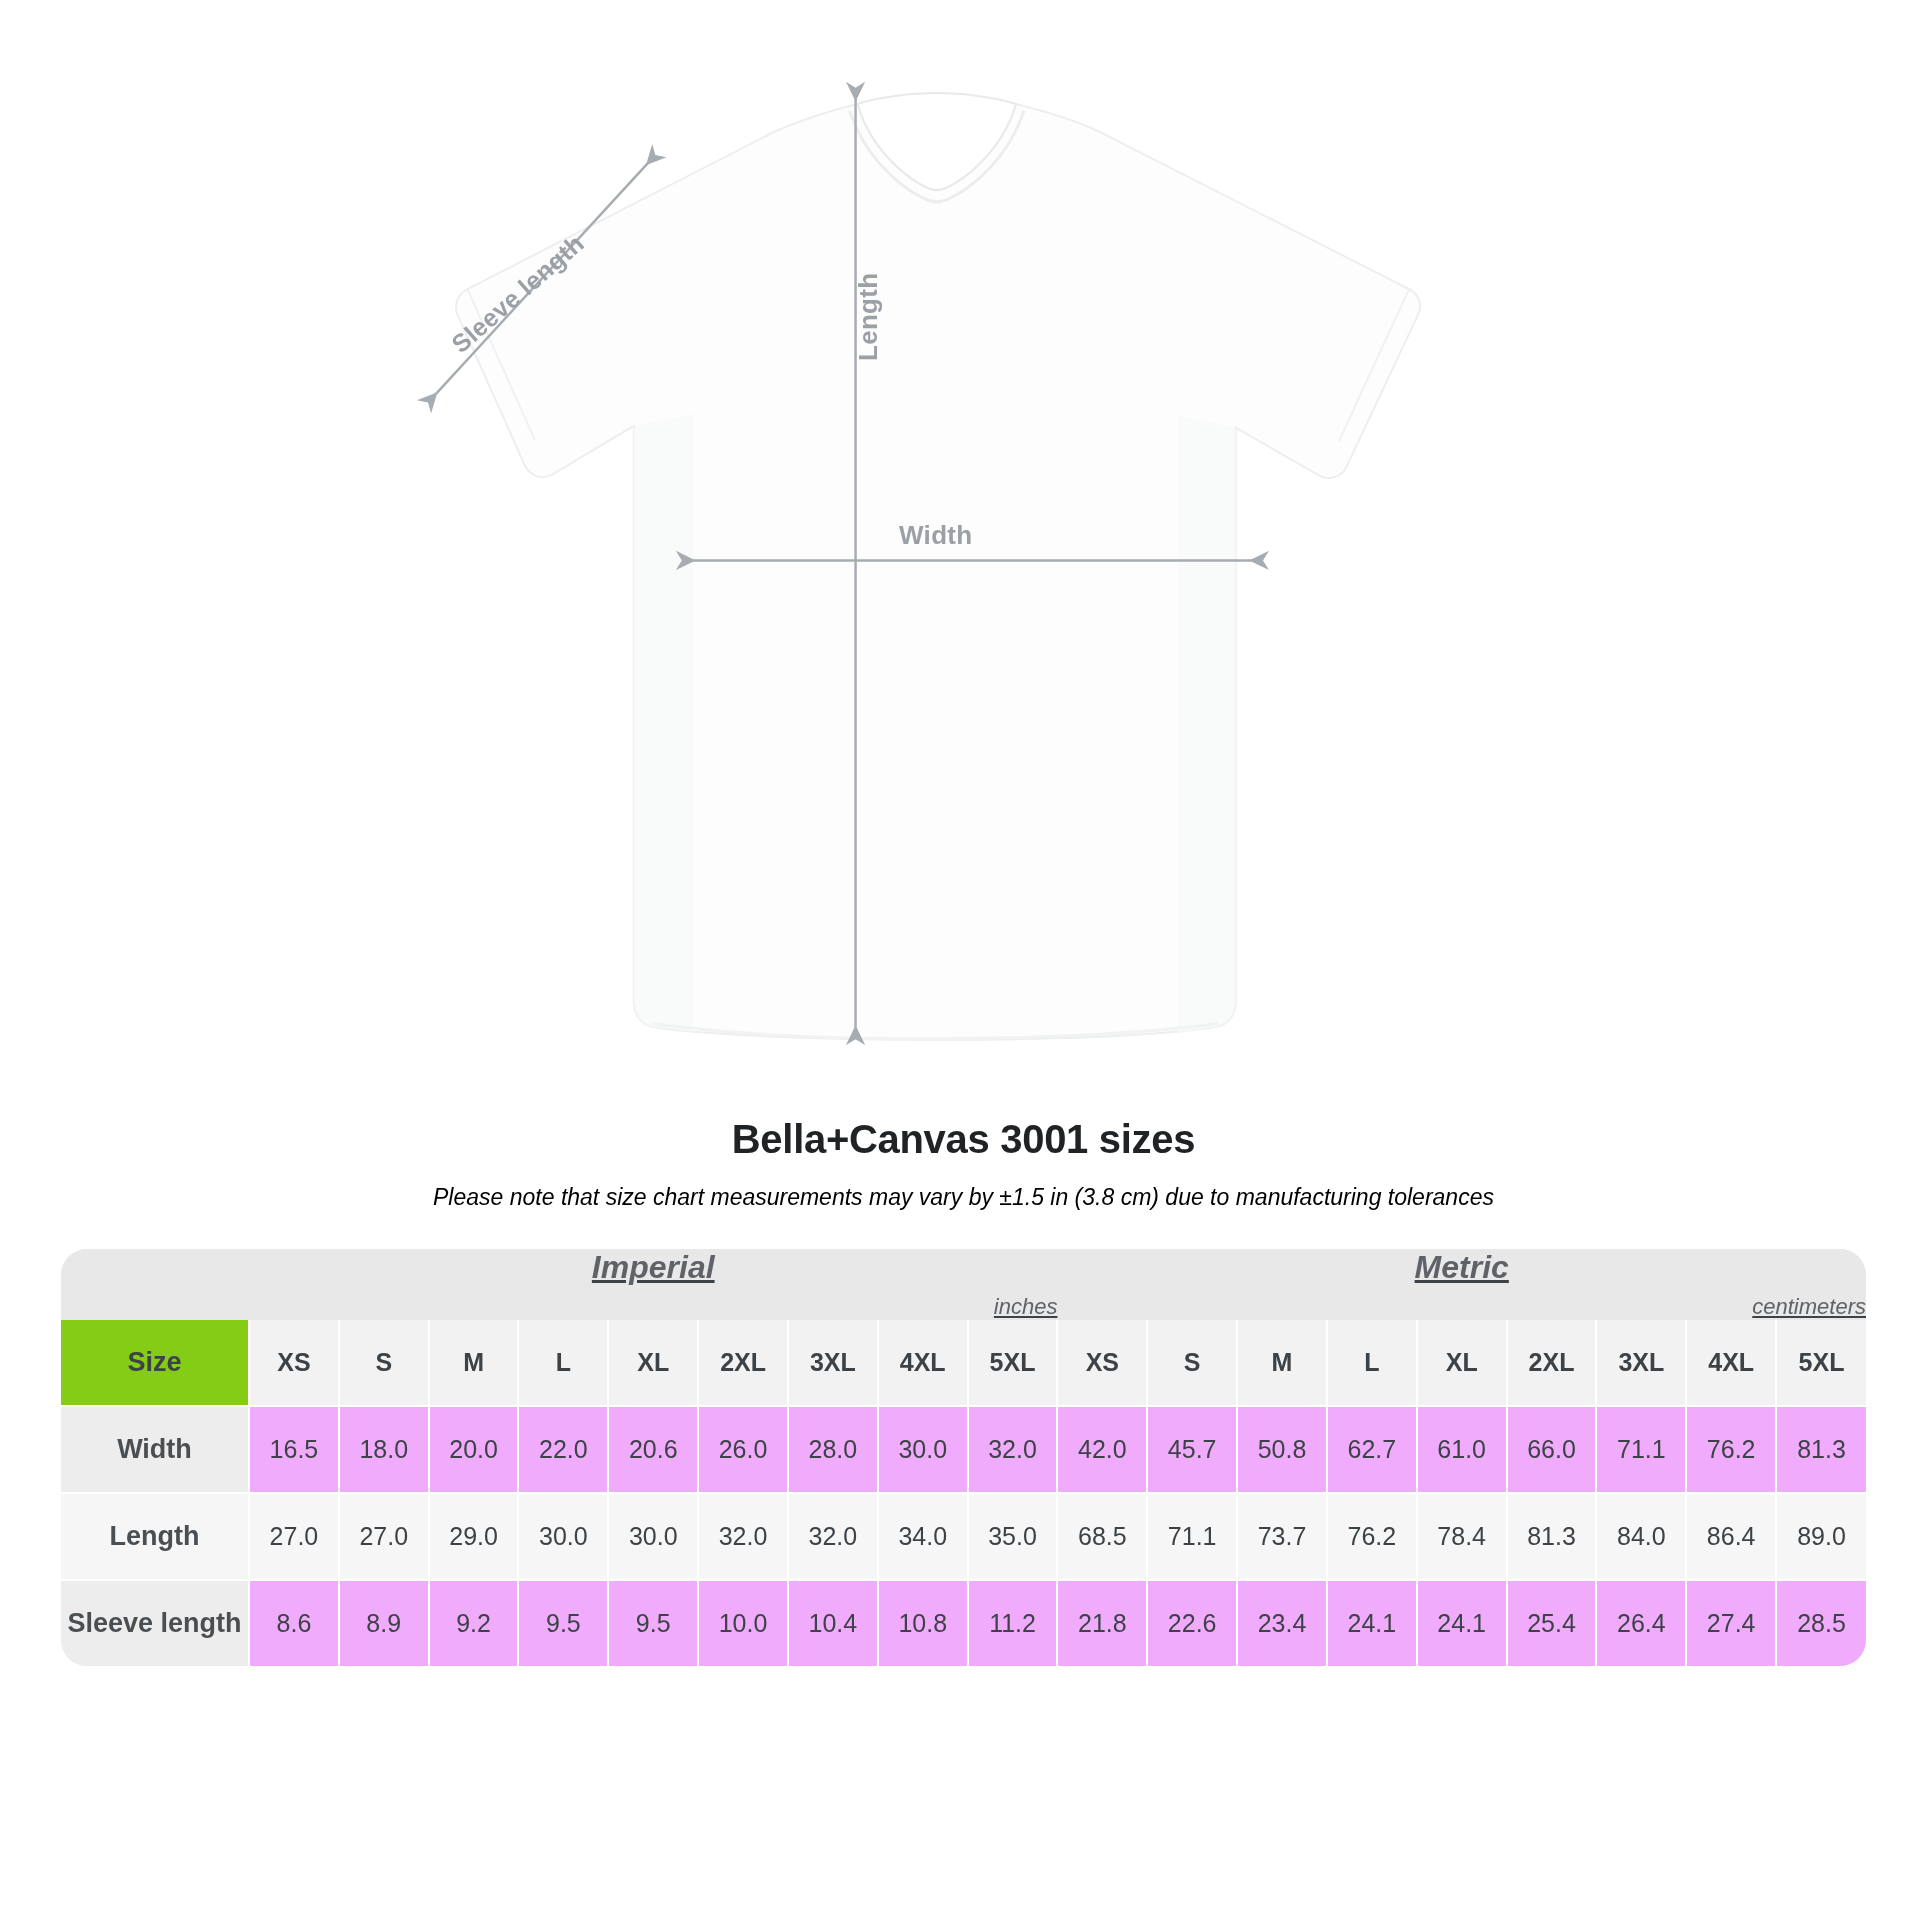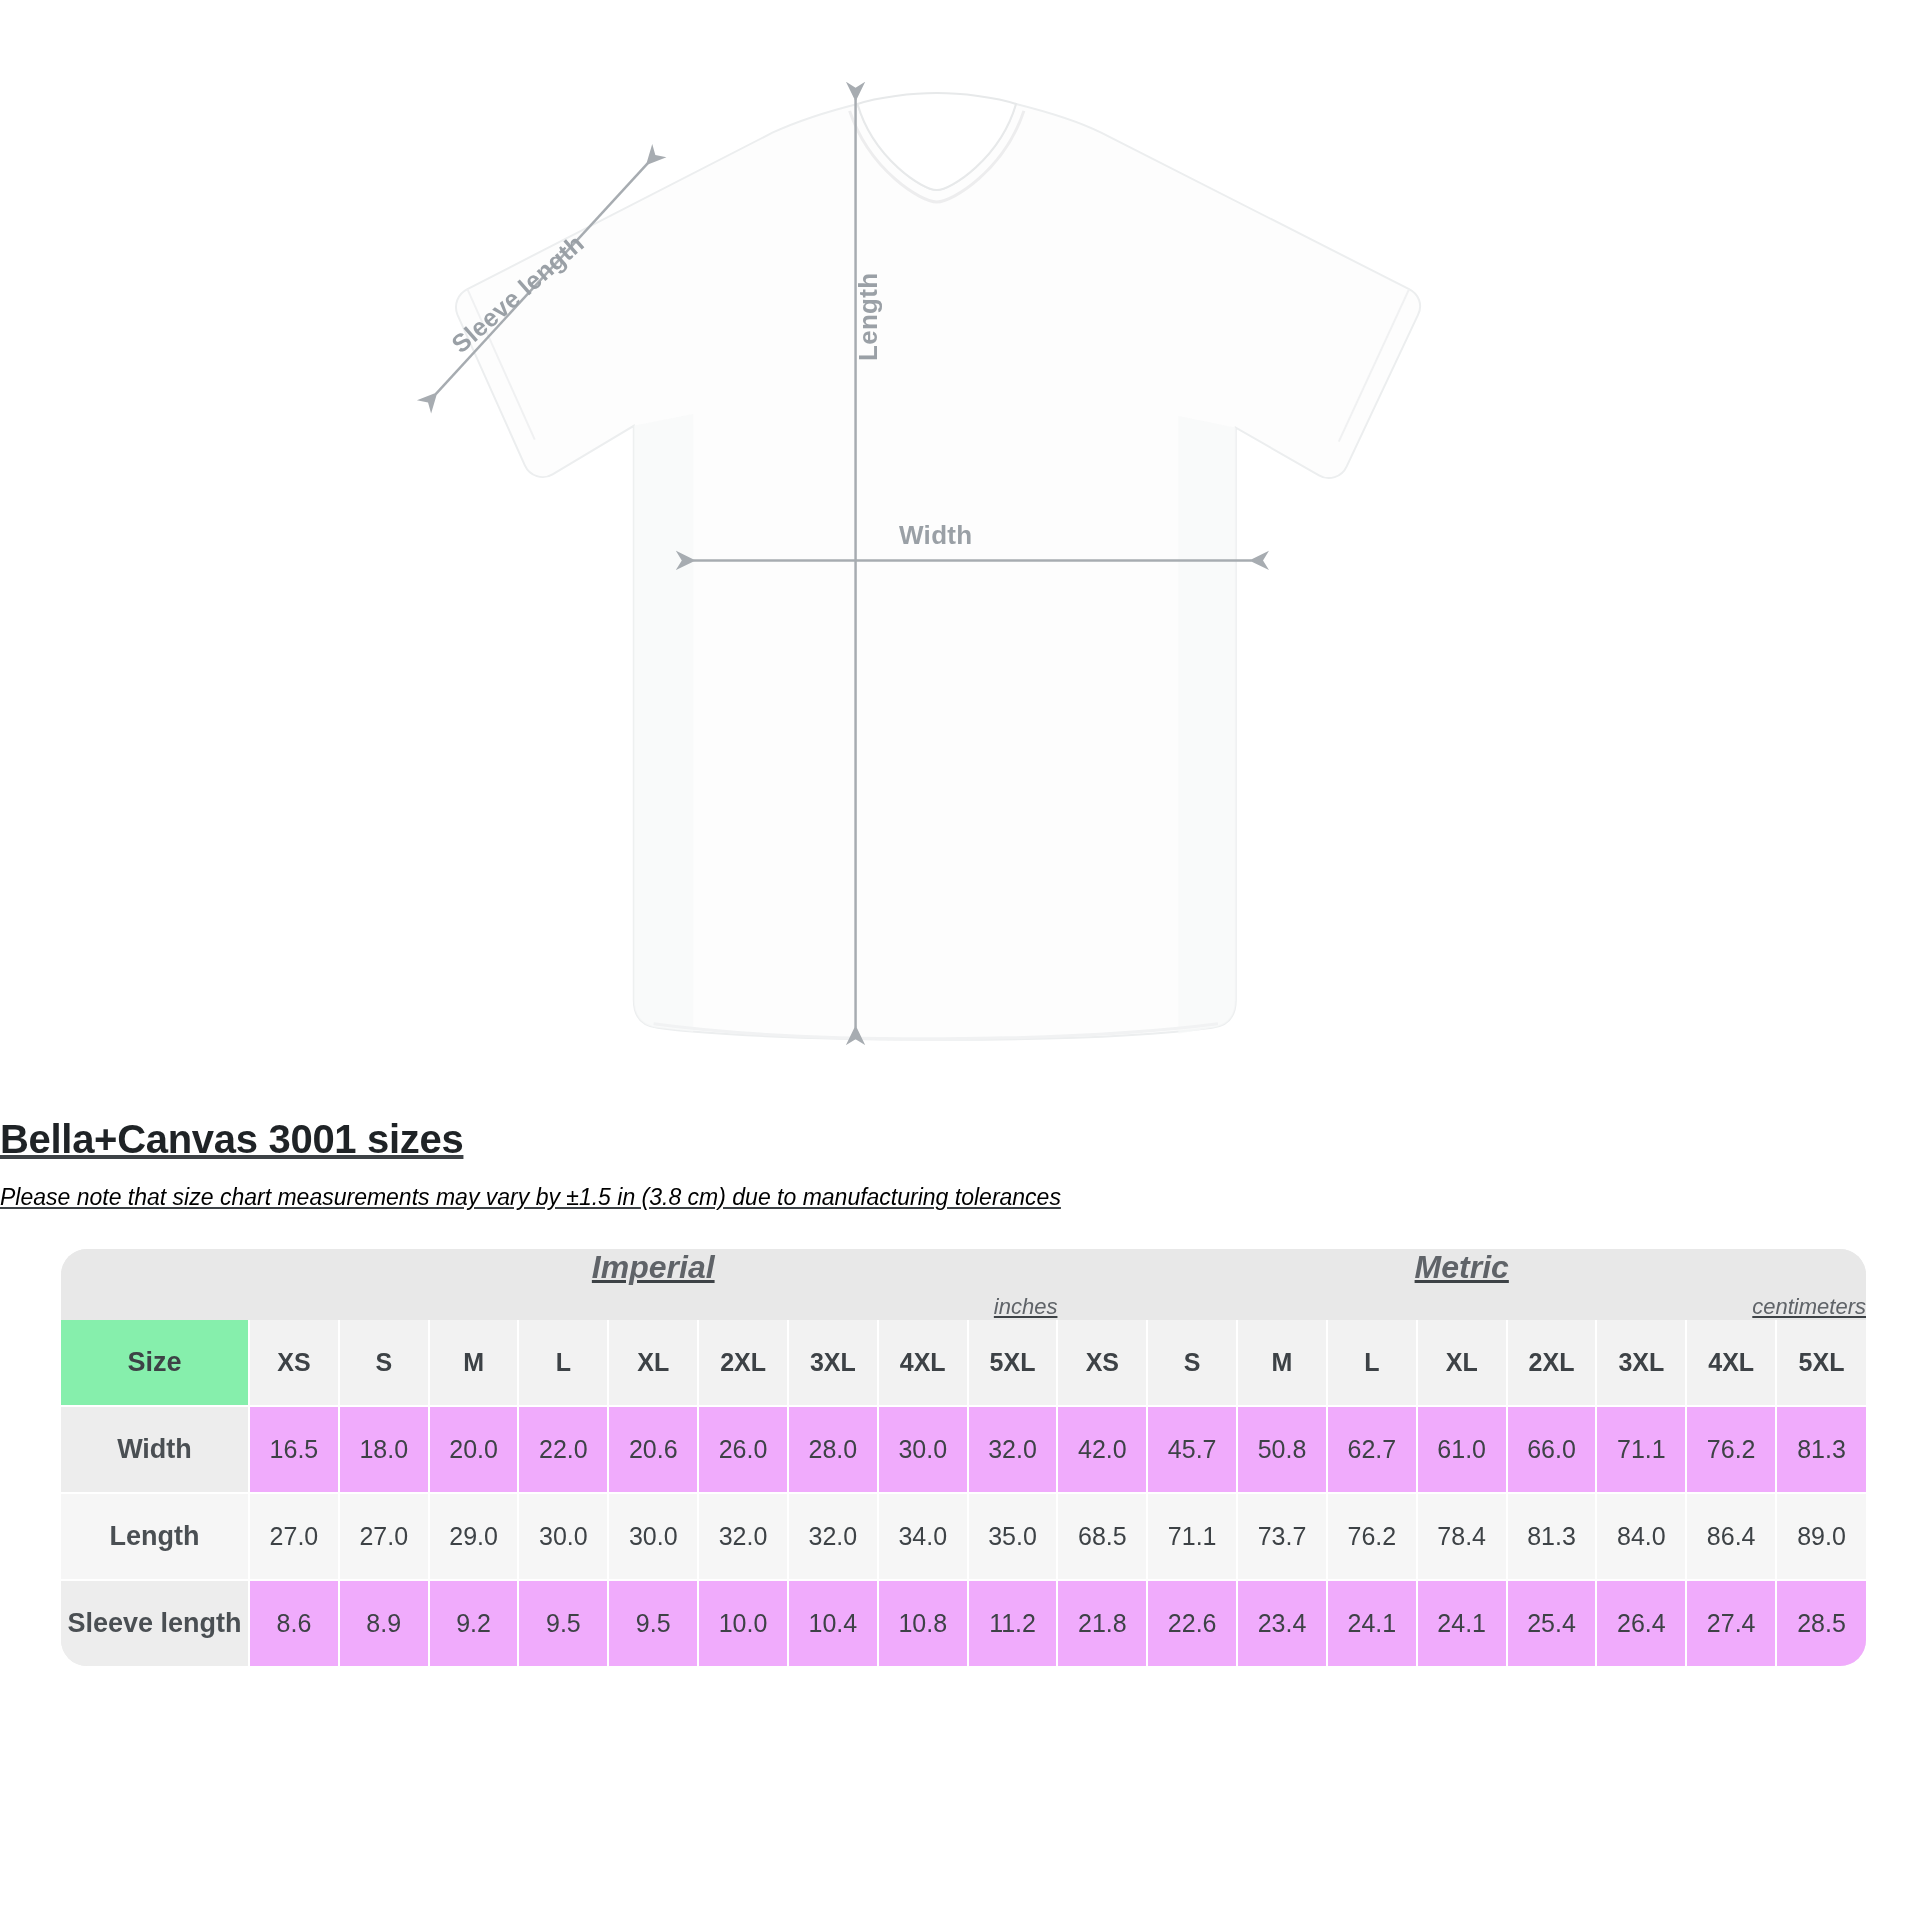--- a/index.html
+++ b/index.html
@@ -53,23 +53,22 @@
   .dim-sleeve {
     left: 446px;
     top: 337px;
     font-size: 25px;
     transform: rotate(-41deg);
     transform-origin: left top;
   }
 
   
   .title-block {
-    text-align: left;
+    text-align: center;
     margin-top: 8px;
-    text-decoration: underline;
   }
   .chart-title {
     font-size: 40px;
     font-weight: bold;
     color: #1f2326;
     letter-spacing: -0.3px;
   }
   .chart-note {
     font-size: 23px;
     font-style: italic;
@@ -116,21 +115,21 @@
   }
   .head-row td {
     background: #f2f2f2;
     font-weight: bold;
     color: #5f6368;
     height: 85px;
     font-size: 26px;
     border-right: 2px solid #ffffff;
   }
   .head-row td.rowlabel {
-    background: #86efac;
+    background: #84cc16;
     font-size: 27px;
   }
   .data-row td {
     height: 85px;
     border-right: 2px solid #ffffff;
     border-top: 2px solid #ffffff;
     font-size: 26px;
   }
   .row-a td { background: #f0abfc; }
   .row-b td { background: #f6f6f6; }

